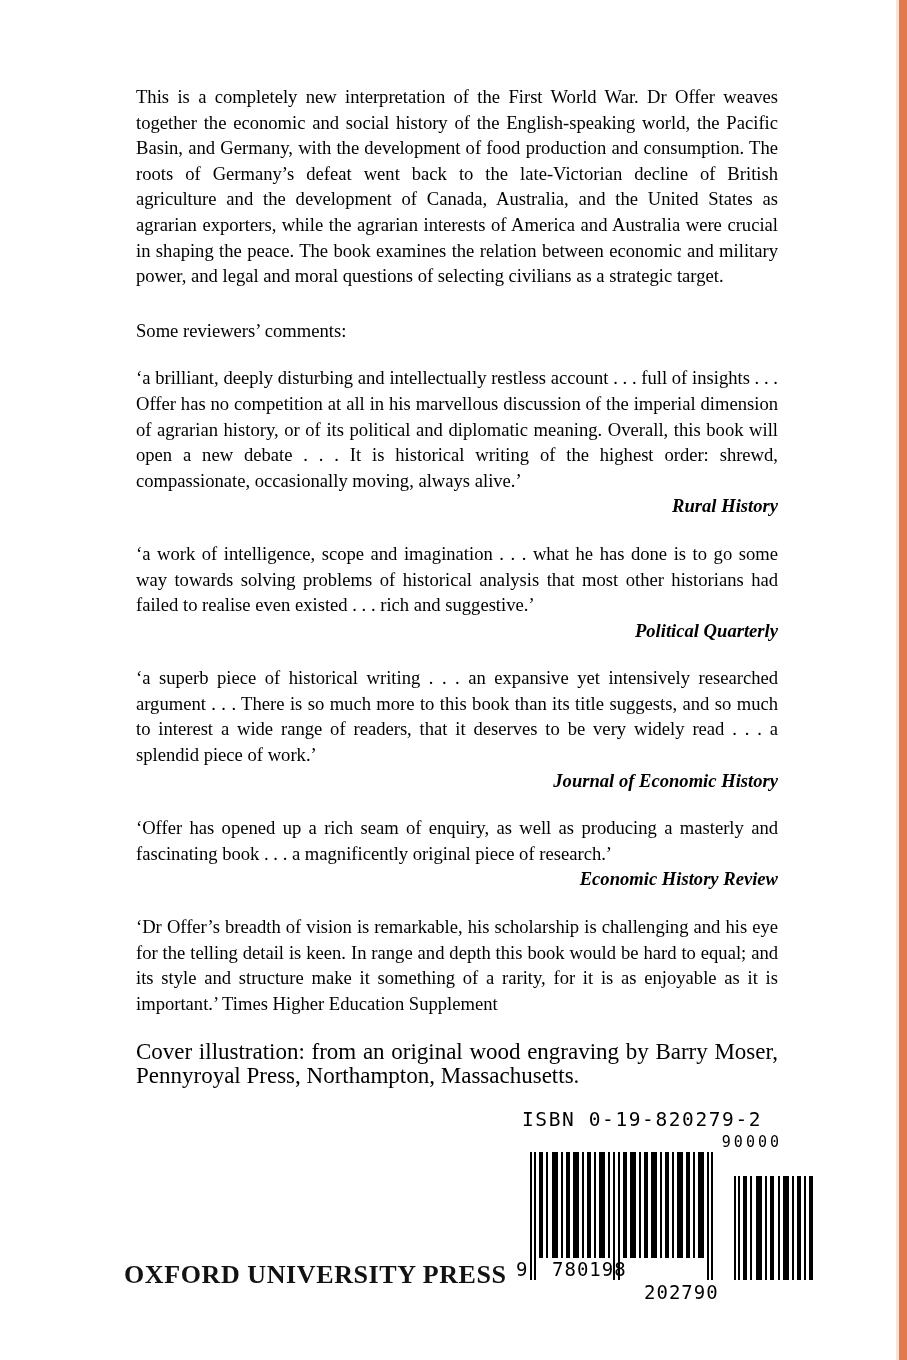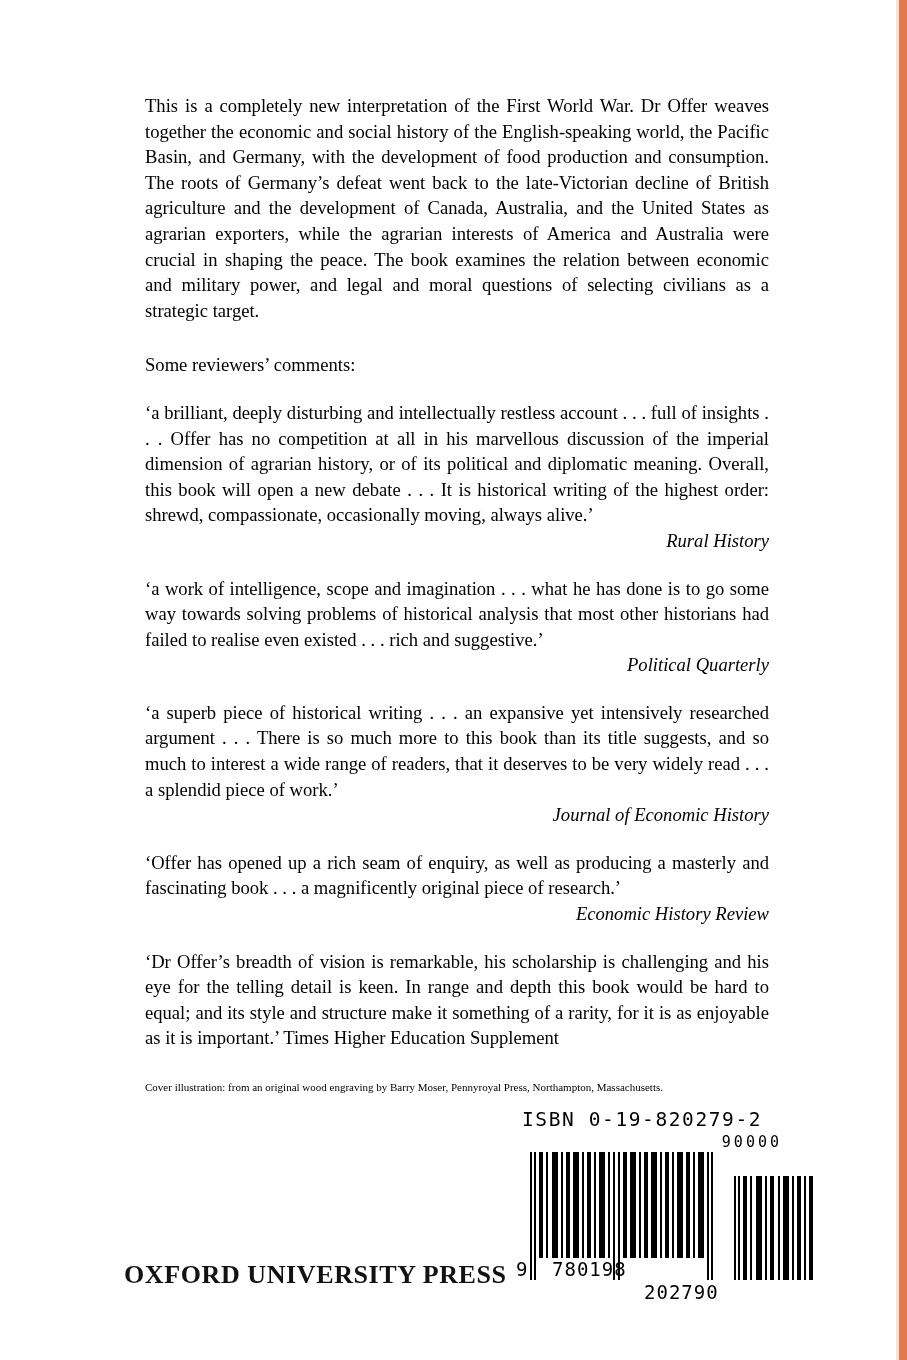--- a/index.html
+++ b/index.html
@@ -38,21 +38,21 @@
   }
 
   .content {
     position: absolute;
     left: 136px;
     top: 84px;
     width: 642px;
   }
 
   p {
-    margin: 9px;
+    margin: 0;
     font-size: 18.6px;
     line-height: 25.6px;
     color: #000000;
     text-align: justify;
     text-justify: inter-word;
     -webkit-hyphens: none;
     hyphens: none;
   }
 
   .blurb {
@@ -71,27 +71,28 @@
 
   .quote {
     margin-top: 22px;
     text-align: justify;
   }
 
   .source {
     display: block;
     text-align: right;
     font-style: italic;
+    font-weight: bold;
   }
   .source-inline {
   }
 
   .cover-illustration {
     margin-top: 24px;
-    font-size: 11px;
+    font-size: 23px;
     line-height: 24px;
     text-align: justify;
   }
 
   
   .bottom {
     position: absolute;
     left: 0;
     top: 1108px;
     width: 907px;

